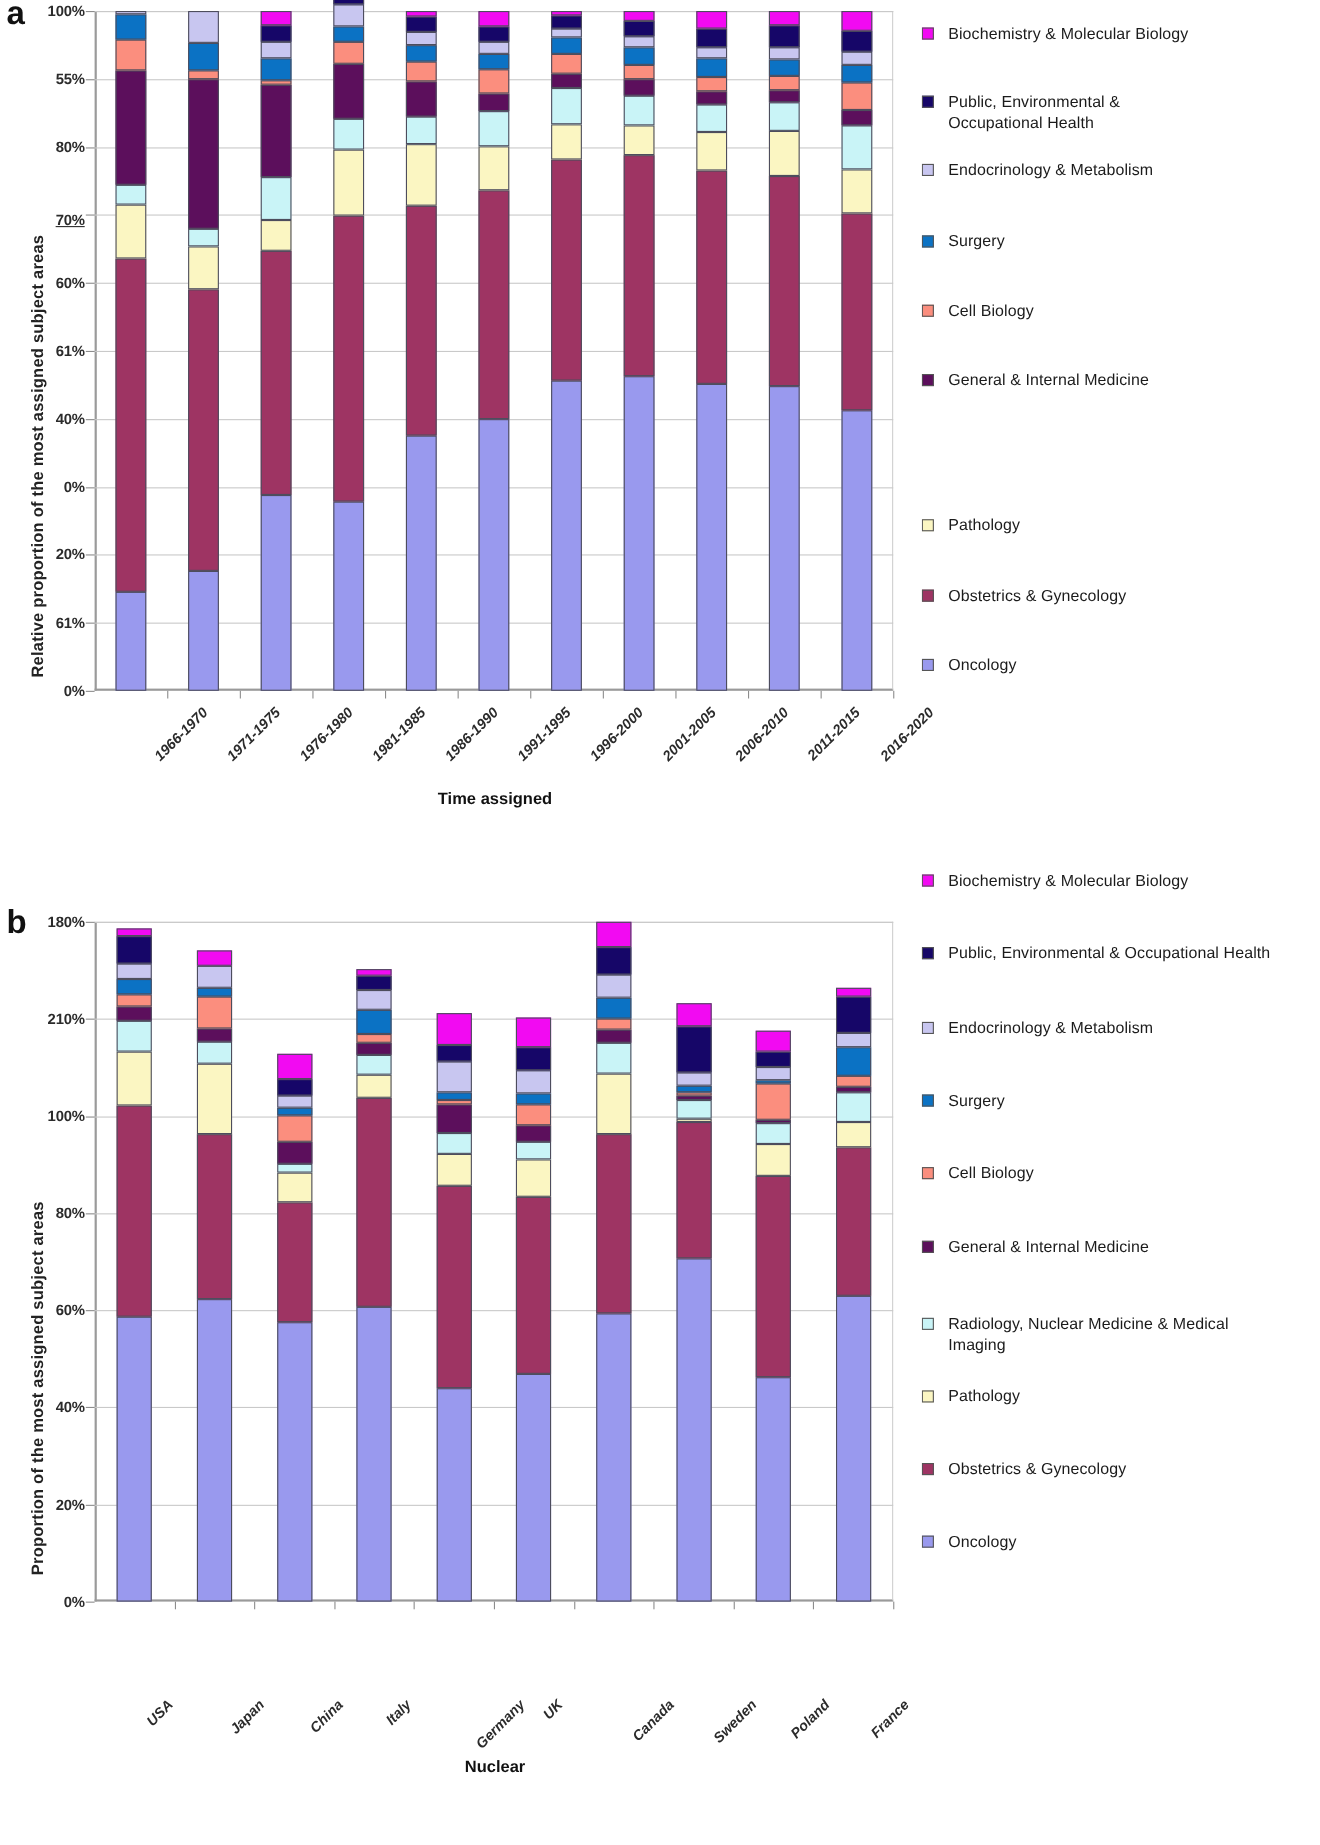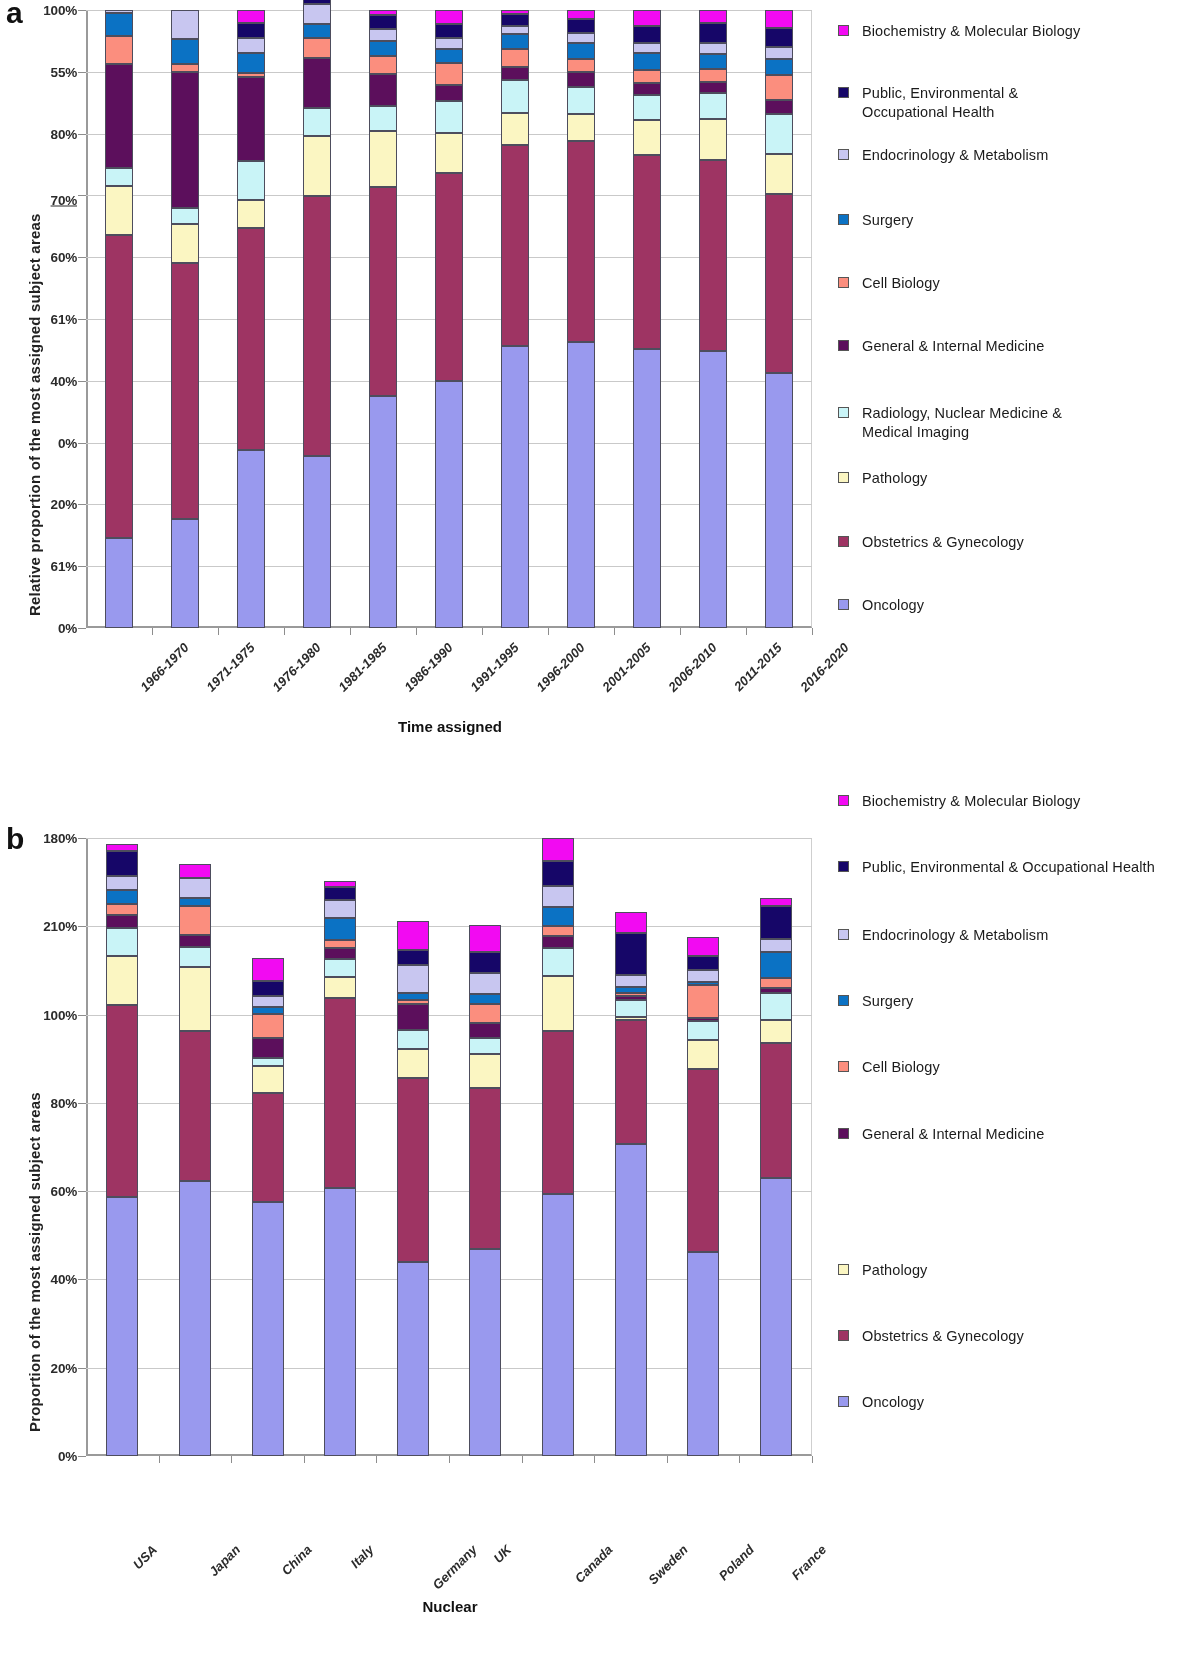--- a/index.html
+++ b/index.html
@@ -288,25 +288,20 @@
         <span class="legend-text">Surgery</span>
       </div>
       <div class="legend-row" style="top: 268px; left: 0px;">
         <span class="swatch" style="background: rgb(251, 142, 126);"></span>
         <span class="legend-text">Cell Biology</span>
       </div>
       <div class="legend-row" style="top: 331px; left: 0px;">
         <span class="swatch" style="background: rgb(92, 15, 92);"></span>
         <span class="legend-text">General &amp; Internal Medicine</span>
       </div>
-      <div class="legend-row" style="top: 398px; left: 0px;">
-        <span class="swatch" style="background: rgb(201, 244, 247);"></span>
-        <span class="legend-text">Radiology, Nuclear Medicine &amp;
-Medical Imaging</span>
-      </div>
       <div class="legend-row" style="top: 463px; left: 0px;">
         <span class="swatch" style="background: rgb(251, 246, 194);"></span>
         <span class="legend-text">Pathology</span>
       </div>
       <div class="legend-row" style="top: 527px; left: 0px;">
         <span class="swatch" style="background: rgb(158, 52, 99);"></span>
         <span class="legend-text">Obstetrics &amp; Gynecology</span>
       </div>
       <div class="legend-row" style="top: 590px; left: 0px;">
         <span class="swatch" style="background: rgb(153, 153, 238);"></span>
@@ -511,20 +506,25 @@
         <span class="legend-text">Surgery</span>
       </div>
       <div class="legend-row" style="top: 282px; left: 0px;">
         <span class="swatch" style="background: rgb(251, 142, 126);"></span>
         <span class="legend-text">Cell Biology</span>
       </div>
       <div class="legend-row" style="top: 349px; left: 0px;">
         <span class="swatch" style="background: rgb(92, 15, 92);"></span>
         <span class="legend-text">General &amp; Internal Medicine</span>
       </div>
+      <div class="legend-row" style="top: 419px; left: 0px;">
+        <span class="swatch" style="background: rgb(201, 244, 247);"></span>
+        <span class="legend-text">Radiology, Nuclear Medicine &amp; Medical
+Imaging</span>
+      </div>
       <div class="legend-row" style="top: 485px; left: 0px;">
         <span class="swatch" style="background: rgb(251, 246, 194);"></span>
         <span class="legend-text">Pathology</span>
       </div>
       <div class="legend-row" style="top: 551px; left: 0px;">
         <span class="swatch" style="background: rgb(158, 52, 99);"></span>
         <span class="legend-text">Obstetrics &amp; Gynecology</span>
       </div>
       <div class="legend-row" style="top: 617px; left: 0px;">
         <span class="swatch" style="background: rgb(153, 153, 238);"></span>

